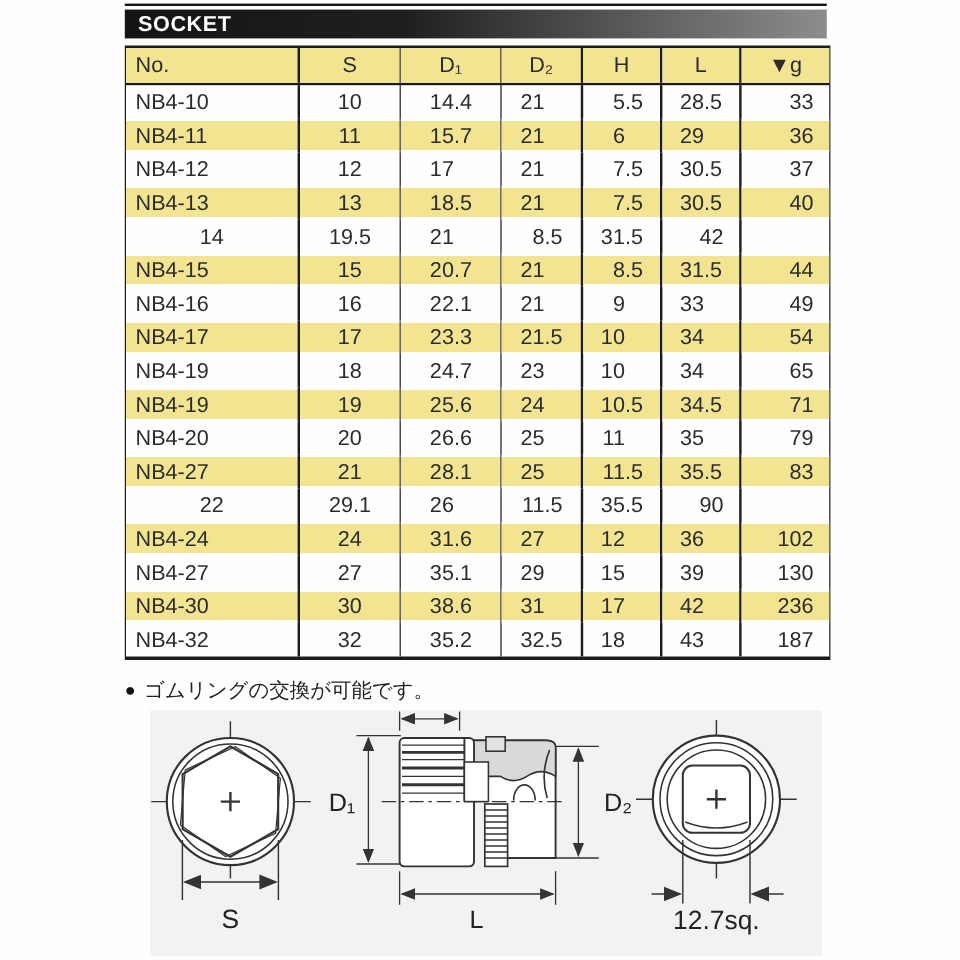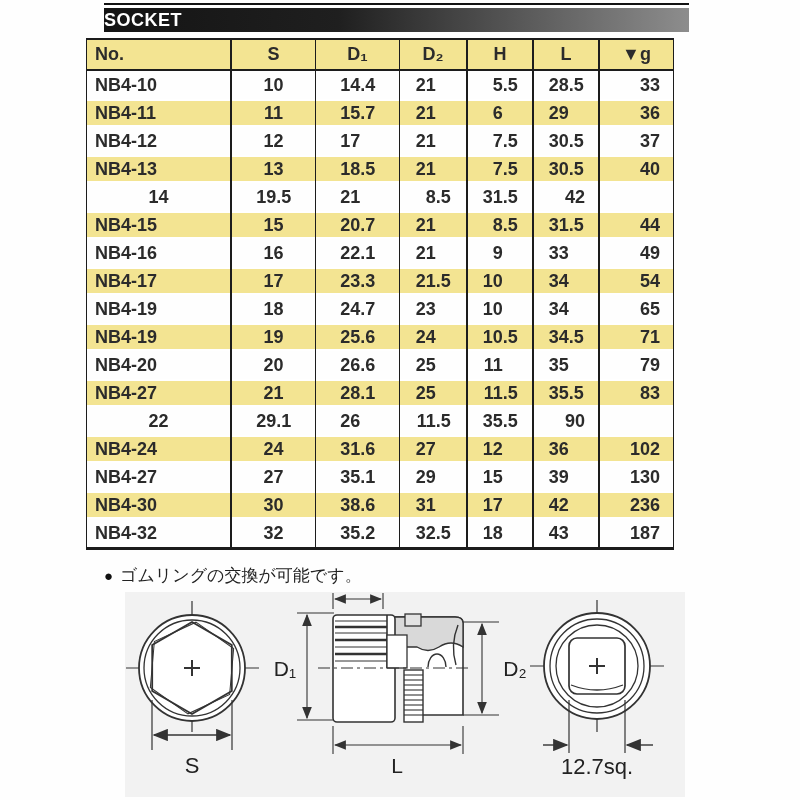--- a/index.html
+++ b/index.html
@@ -3,25 +3,25 @@
 <meta charset="utf-8">
 <style>
   html,body{margin:0;padding:0;background:#fff;}
   .page{position:relative;width:800px;height:800px;background:#fefefe;overflow:hidden;
         font-family:"Liberation Sans","DejaVu Sans",sans-serif;color:var(--text,#2b2b2b);}
   
   .top-rule{position:absolute;left:104px;top:3px;width:585px;height:2px;background:#121212;}
   .title-bar{position:absolute;left:104px;top:8px;width:585px;height:24px;
              background:linear-gradient(90deg,var(--barL,#141414) 0%,#1f1f1f 40%,var(--barR,#8d8d8d) 100%);
              display:flex;align-items:center;}
-  .title-bar span{color:#fff;font-weight:bold;font-size:18px;letter-spacing:.5px;}
+  .title-bar span{color:#fff;font-weight:bold;font-size:18px;letter-spacing:.5px;padding-left:11px;}
   
-  .spec-table{position:absolute;left:86px;top:38px;width:586px;
+  .spec-table{position:absolute;left:104px;top:38px;width:586px;
               border:1.5px solid var(--border,#1c1c1c);border-top-width:2.5px;border-bottom-width:3px;
-              font-size:18px;font-weight:bold;}
+              font-size:18px;}
   .trow{display:grid;grid-template-columns:145px 84px 84px 68px 66px 66px 73px;height:28px;}
   .trow.thead{height:29px;border-bottom:2px solid var(--border,#1c1c1c);}
   .trow>*{display:flex;align-items:center;justify-content:center;overflow:hidden;}
   .trow>*:nth-child(1){border-right:2.5px solid var(--border,#1c1c1c);}
   .trow>*:nth-child(2),.trow>*:nth-child(3){border-right:1px solid var(--border,#1c1c1c);}
   .trow>*:nth-child(4),.trow>*:nth-child(5),.trow>*:nth-child(6){border-right:2px solid var(--border,#1c1c1c);}
   .trow.thead>*{background:var(--yellow,#f3e492);}
   .trow.y>*{background:linear-gradient(to bottom,#fff 0,#fff 2px,var(--yellow,#f3e492) 2px,
             var(--yellow,#f3e492) calc(100% - 2px),#fff calc(100% - 2px),#fff 100%);}
   .a-left{justify-content:flex-start !important;padding-left:8px;}

